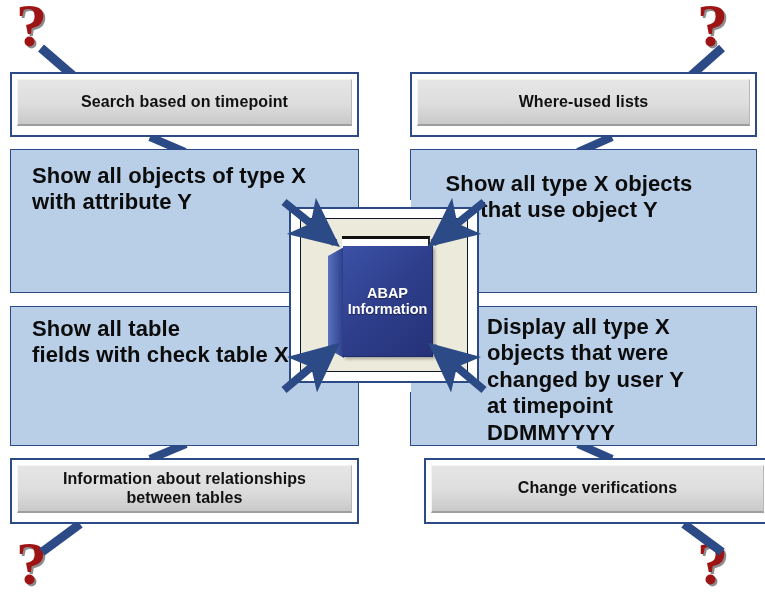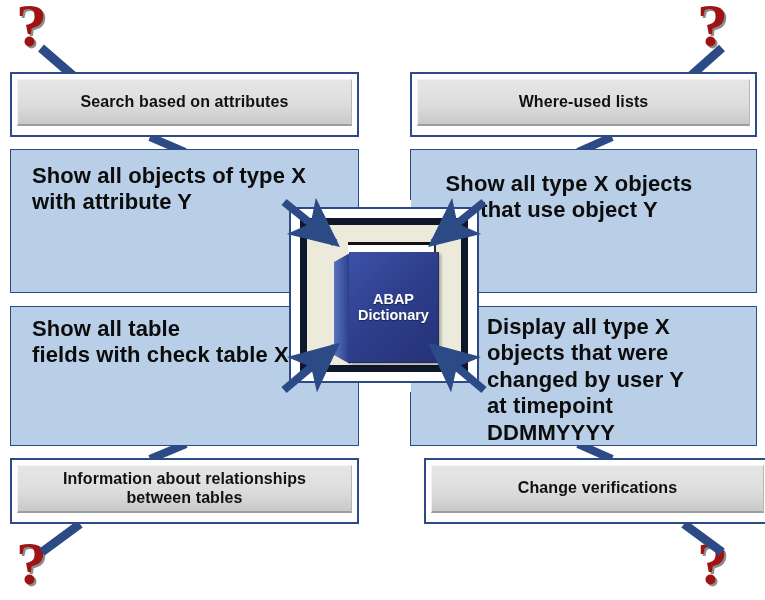--- a/index.html
+++ b/index.html
@@ -81,21 +81,21 @@
     box-sizing: border-box;
     z-index: 6;
   }
   #center-cream {
     position: absolute;
     left: 9px;
     top: 9px;
     right: 9px;
     bottom: 9px;
     background: #eceadb;
-    border: 7px solid #0f172a;
+    border: 1px solid #0f172a;
     box-sizing: border-box;
   }
   #book {
     position: absolute;
     left: 27px;
     top: 17px;
     width: 108px;
     height: 122px;
   }
   #book-pages {
@@ -230,21 +230,21 @@
   <div class="abs" style="left:410px; top:231px; width:1px; height:63px; background:#2b4a86; z-index:5;"></div>
   <div class="abs" style="left:410px; top:305px; width:1px; height:54px; background:#2b4a86; z-index:5;"></div>
 
   <div id="center-panel">
     <div id="center-cream">
       <div id="book">
         <div id="book-pages"></div>
         <div id="book-spine"></div>
         <div id="book-cover">
           <div class="book-line">ABAP</div>
-          <div class="book-line">Dictionary</div>
+          <div class="book-line">Information</div>
         </div>
       </div>
     </div>
   </div>
 
   <svg id="connectors" viewBox="0 0 765 600" xmlns="http://www.w3.org/2000/svg">
     <defs>
       <marker id="ah" markerWidth="7" markerHeight="7" refX="5.4" refY="3.0" orient="auto" markerUnits="strokeWidth">
         <path d="M0,0.1 L6.2,3.0 L0,5.9 L1.5,3.0 z" fill="#2b4a86"></path>
       </marker>
@@ -253,21 +253,21 @@
     <path d="M 284,202 L 335,243" stroke="#2b4a86" stroke-width="8" fill="none" marker-end="url(#ah)"></path>
 
     <path d="M 484,202 L 433,243" stroke="#2b4a86" stroke-width="8" fill="none" marker-end="url(#ah)"></path>
 
     <path d="M 284,390 L 335,347" stroke="#2b4a86" stroke-width="8" fill="none" marker-end="url(#ah)"></path>
 
     <path d="M 484,390 L 433,347" stroke="#2b4a86" stroke-width="8" fill="none" marker-end="url(#ah)"></path>
   </svg>
 
   <div class="btn-box" style="left:10px; top:72px; width:349px; height:65px; z-index:8;">
-    <div class="btn-inner">Search based on attributes</div>
+    <div class="btn-inner">Search based on timepoint</div>
   </div>
 
   <div class="btn-box" style="left:410px; top:72px; width:347px; height:65px; z-index:8;">
     <div class="btn-inner">Where-used lists</div>
   </div>
 
   <div class="btn-box" style="left:10px; top:458px; width:349px; height:66px; z-index:8;">
     <div class="btn-inner" style="white-space:pre-line;">Information about relationships
 between tables</div>
   </div>

